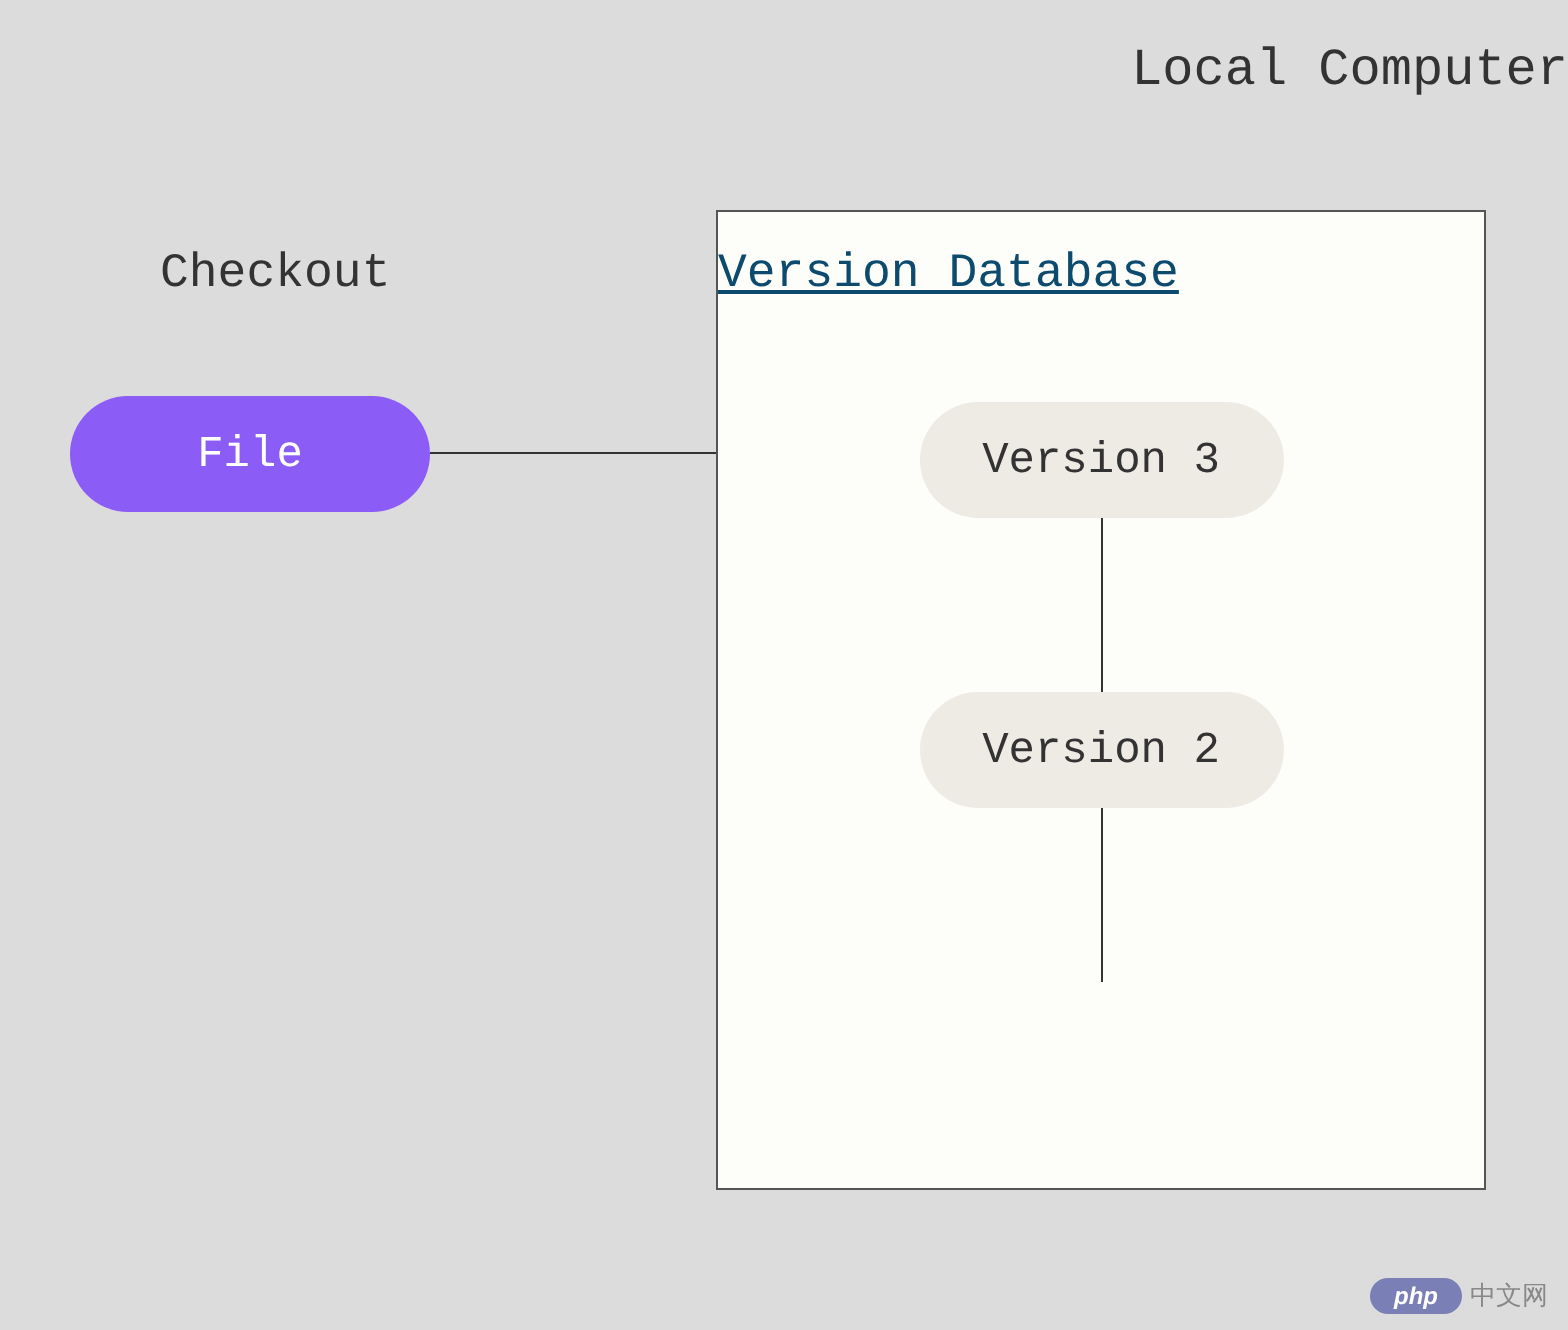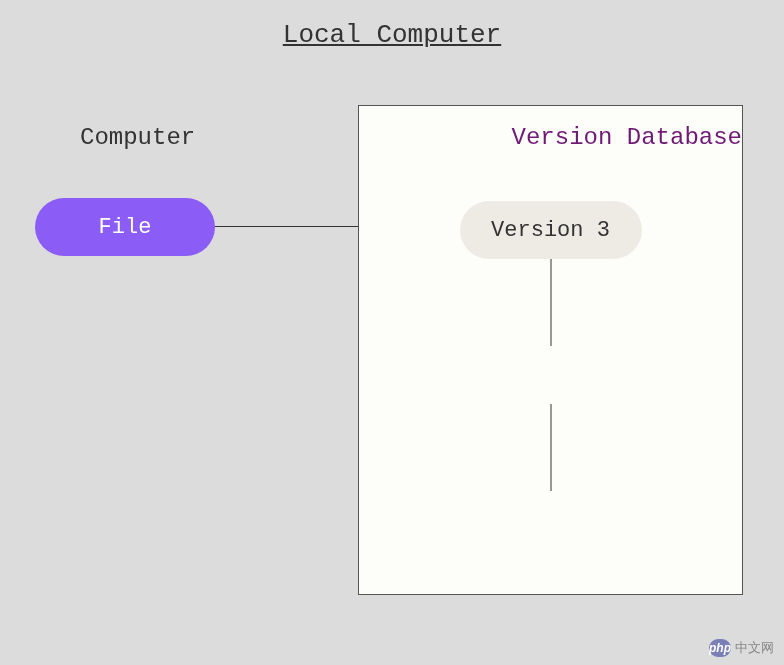--- a/index.html
+++ b/index.html
@@ -13,25 +13,24 @@
       background: #dcdcdc;
       font-family: 'Courier New', Courier, monospace;
       position: relative;
       overflow: hidden;
     }
     .title {
       position: absolute;
       top: 20px;
       left: 0;
       right: 0;
-      text-align: center;
+      text-align: right;
       font-size: 26px;
       color: #333;
       font-weight: normal;
-      text-decoration: underline;
     }
     .checkout-label {
       position: absolute;
       top: 124px;
       left: 80px;
       font-size: 24px;
       color: #333;
     }
     .file-node {
       position: absolute;
@@ -54,23 +53,24 @@
       width: 385px;
       height: 490px;
       background: #fdfdfa;
       border: 1px solid #555;
     }
     .db-title {
       position: absolute;
       top: 18px;
       left: 0;
       right: 0;
-      text-align: right;
+      text-align: left;
       font-size: 24px;
-      color: #701a75;
+      color: #0c4a6e;
+      text-decoration: underline;
     }
     .version-node {
       position: absolute;
       left: 50%;
       transform: translateX(-50%);
       width: 182px;
       height: 58px;
       background: #eeebe5;
       border-radius: 29px;
       display: flex;
@@ -106,46 +106,49 @@
       font-family: Arial, sans-serif;
       font-size: 13px;
       color: #888;
       display: flex;
       align-items: center;
       gap: 4px;
     }
     .watermark .php {
       background: #7a7fb5;
       color: #fff;
-      padding: 2px 0;
+      padding: 2px 12px;
       border-radius: 10px;
       font-style: italic;
       font-weight: bold;
       font-size: 12px;
     }
   </style>
 </head>
 <body>
 
 <div class="title">Local Computer</div>
 
-<div class="checkout-label">Computer</div>
+<div class="checkout-label">Checkout</div>
 
 <div class="file-node">
   <span>File</span>
 </div>
 
 <div class="connector"></div>
 
 <div class="db-box">
   <div class="db-title">Version Database</div>
 
   <div class="version-node v3">
     <span>Version 3</span>
   </div>
   <div class="vline vline1"></div>
+  <div class="version-node v2">
+    <span>Version 2</span>
+  </div>
   <div class="vline vline2"></div>
 </div>
 
 <div class="watermark">
   <span class="php">php</span>
   <span>中文网</span>
 </div>
 
 </body></html>

